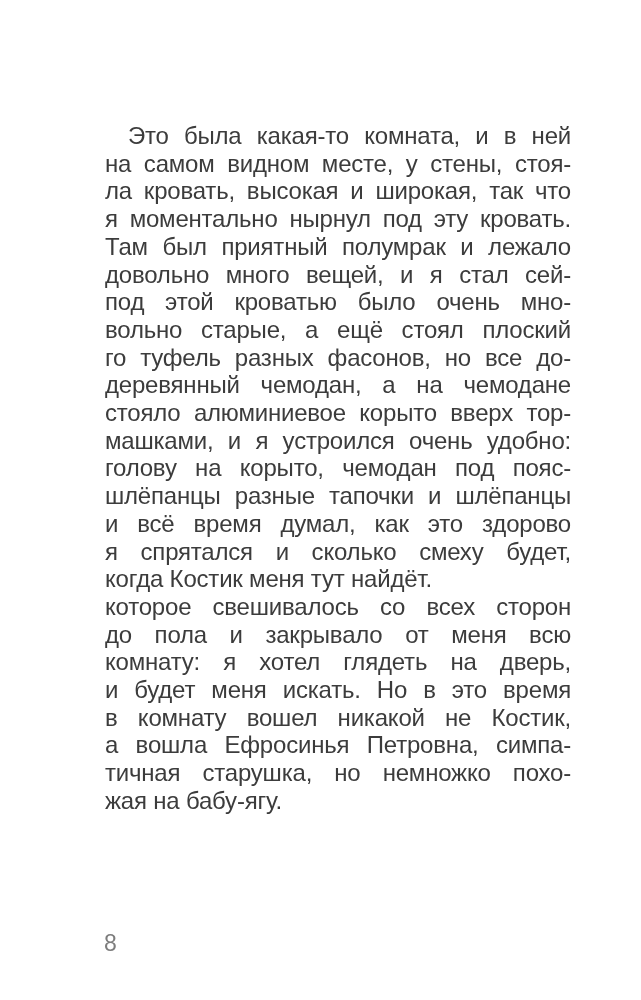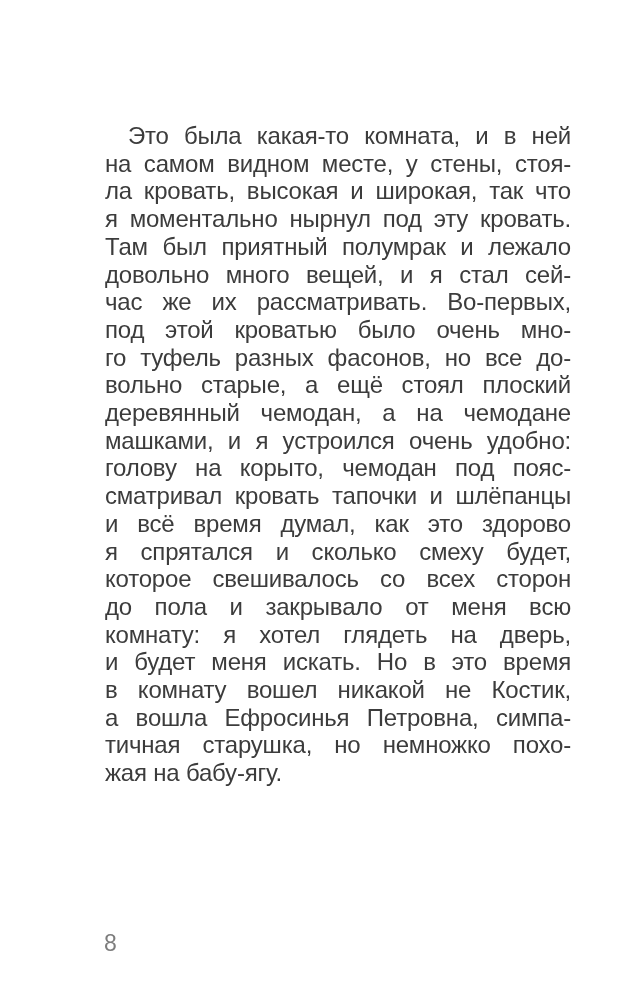--- a/index.html
+++ b/index.html
@@ -51,30 +51,31 @@
 <body>
 
 <div class="book-page">
   <div class="text-block">
     <div class="text-line indent">Это была какая-то комната, и в ней</div>
     <div class="text-line">на самом видном месте, у стены, стоя-</div>
     <div class="text-line">ла кровать, высокая и широкая, так что</div>
     <div class="text-line">я моментально нырнул под эту кровать.</div>
     <div class="text-line">Там был приятный полумрак и лежало</div>
     <div class="text-line">довольно много вещей, и я стал сей-</div>
-    <div class="text-line">час же их рассматривать. Во-первых,</div>
     <div class="text-line">под этой кроватью было очень мно-</div>
+    <div class="text-line">вольно старые, а ещё стоял плоский</div>
     <div class="text-line">го туфель разных фасонов, но все до-</div>
-    <div class="text-line">вольно старые, а ещё стоял плоский</div>
     <div class="text-line">деревянный чемодан, а на чемодане</div>
+    <div class="text-line">стояло алюминиевое корыто вверх тор-</div>
     <div class="text-line">машками, и я устроился очень удобно:</div>
     <div class="text-line">голову на корыто, чемодан под пояс-</div>
-    <div class="text-line">сматривал кровать тапочки и шлёпанцы</div>
+    <div class="text-line">шлёпанцы разные тапочки и шлёпанцы</div>
     <div class="text-line">и всё время думал, как это здорово</div>
     <div class="text-line">я спрятался и сколько смеху будет,</div>
+    <div class="text-line para-end">когда Костик меня тут найдёт.</div>
     <div class="text-line">которое свешивалось со всех сторон</div>
     <div class="text-line">до пола и закрывало от меня всю</div>
     <div class="text-line">комнату: я хотел глядеть на дверь,</div>
     <div class="text-line">и будет меня искать. Но в это время</div>
     <div class="text-line">в комнату вошел никакой не Костик,</div>
     <div class="text-line">а вошла Ефросинья Петровна, симпа-</div>
     <div class="text-line">тичная старушка, но немножко похо-</div>
     <div class="text-line para-end">жая на бабу-ягу.</div>
   </div>
   <div class="page-number">8</div>

